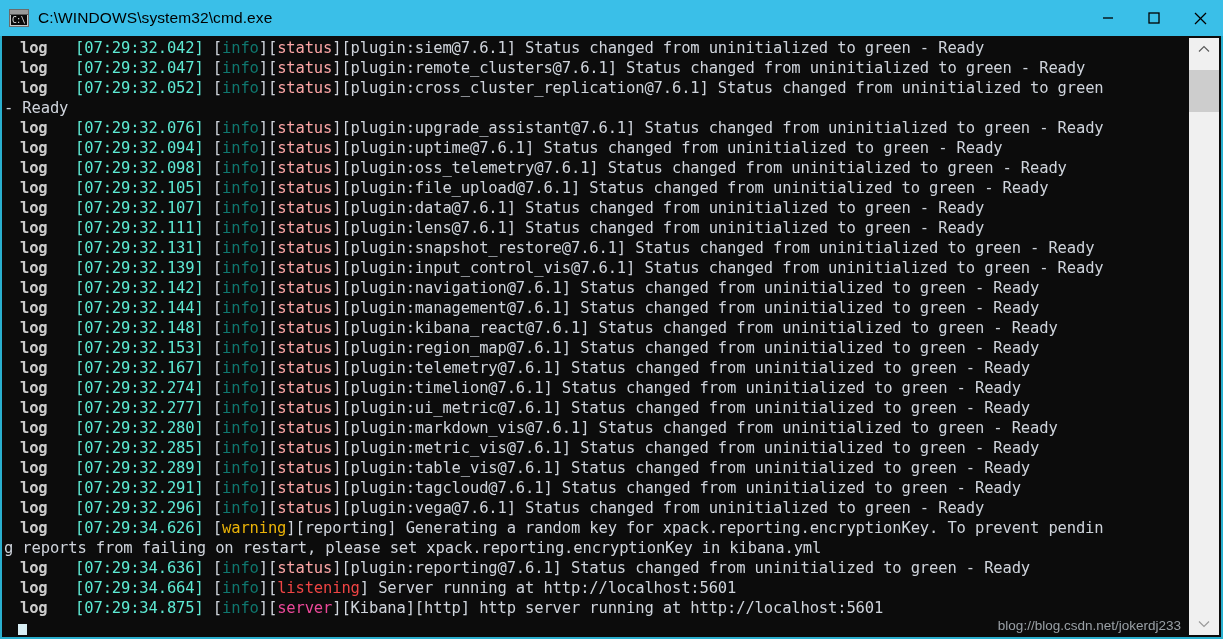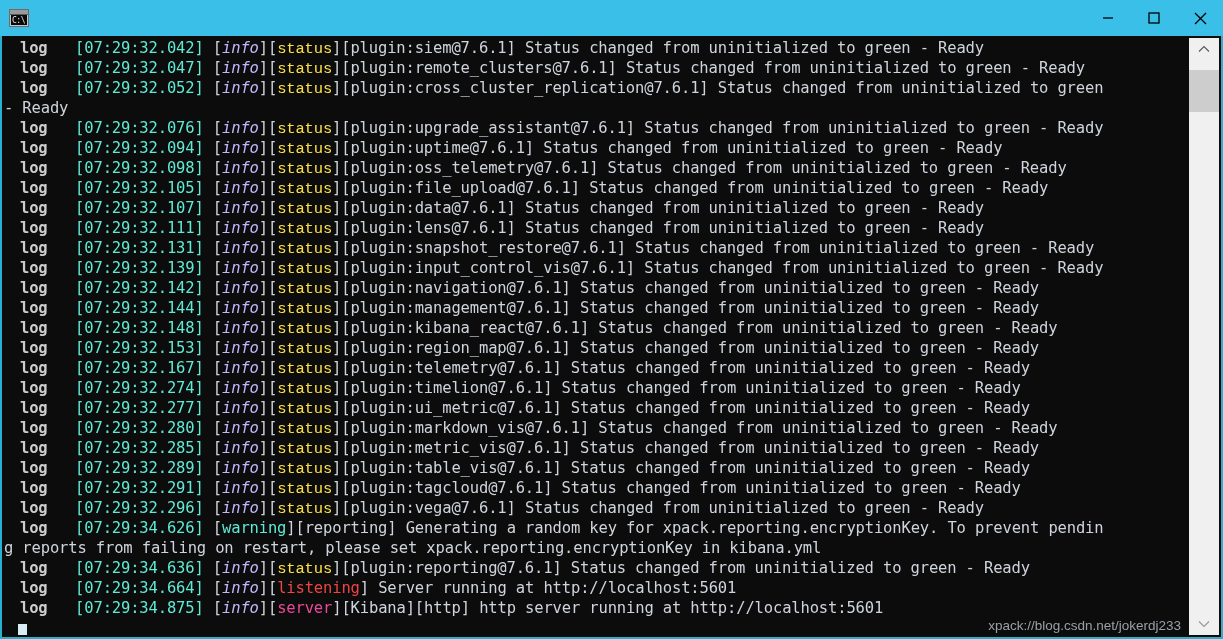--- a/index.html
+++ b/index.html
@@ -115,23 +115,23 @@
     height: 20px;
     padding-left: 16px;
     box-sizing: border-box;
     white-space: pre;
     overflow: hidden;
   }
   .line.cont { padding-left: 0px; }
 
   .t-log      { color: #cccccc; font-weight: bold; }
   .t-time     { color: #5eead4; }
-  .t-info     { color: #c4b5fd; font-style: italic; }
-  .t-status   { color: #fde047; font-family: Liberation Mono, monospace; }
-  .t-warning  { color: #5eead4; }
+  .t-info     { color: #0f766e; }
+  .t-status   { color: #fca5a5; }
+  .t-warning  { color: #eab308; }
   .t-listening{ color: #ef4444; }
   .t-server   { color: #ec4899; }
   .t-plain    { color: #cfd4dc; text-align: center; }
   .t-bracket  { color: #cfd4dc; }
 
   .cursor-block {
     position: absolute;
     left: 16px;
     bottom: 2px;
     width: 9px;
@@ -188,20 +188,21 @@
 </head>
 <body>
 
 <div class="window">
 
   <div class="titlebar">
     <div class="title-icon">
       <div class="icon-bar"></div>
       <div class="icon-body">C:\</div>
     </div>
+    <div class="title-text">C:\WINDOWS\system32\cmd.exe</div>
 
     <div class="win-buttons">
       <div class="win-btn">
         <svg width="12" height="12" viewBox="0 0 12 12" aria-hidden="true">
             <line x1="1" y1="6" x2="11" y2="6" stroke="#000" stroke-width="1.3"></line>
           </svg>
       </div>
       <div class="win-btn">
         <svg width="12" height="12" viewBox="0 0 12 12" aria-hidden="true">
             <rect x="1" y="1" width="10" height="10" fill="none" stroke="#000" stroke-width="1.3"></rect>
@@ -229,16 +230,16 @@
       <div class="sb-track">
         <div class="sb-thumb"></div>
       </div>
       <div class="sb-btn down">
         <svg width="12" height="8" viewBox="0 0 12 8" aria-hidden="true">
             <polyline points="1,1.5 6,6.5 11,1.5" fill="none" stroke="#9a9a9a" stroke-width="1.2"></polyline>
           </svg>
       </div>
     </div>
 
-    <div class="watermark">xpack://blog.csdn.net/jokerdj233</div>
+    <div class="watermark">blog://blog.csdn.net/jokerdj233</div>
   </div>
 
 </div>
 
 </body></html>

